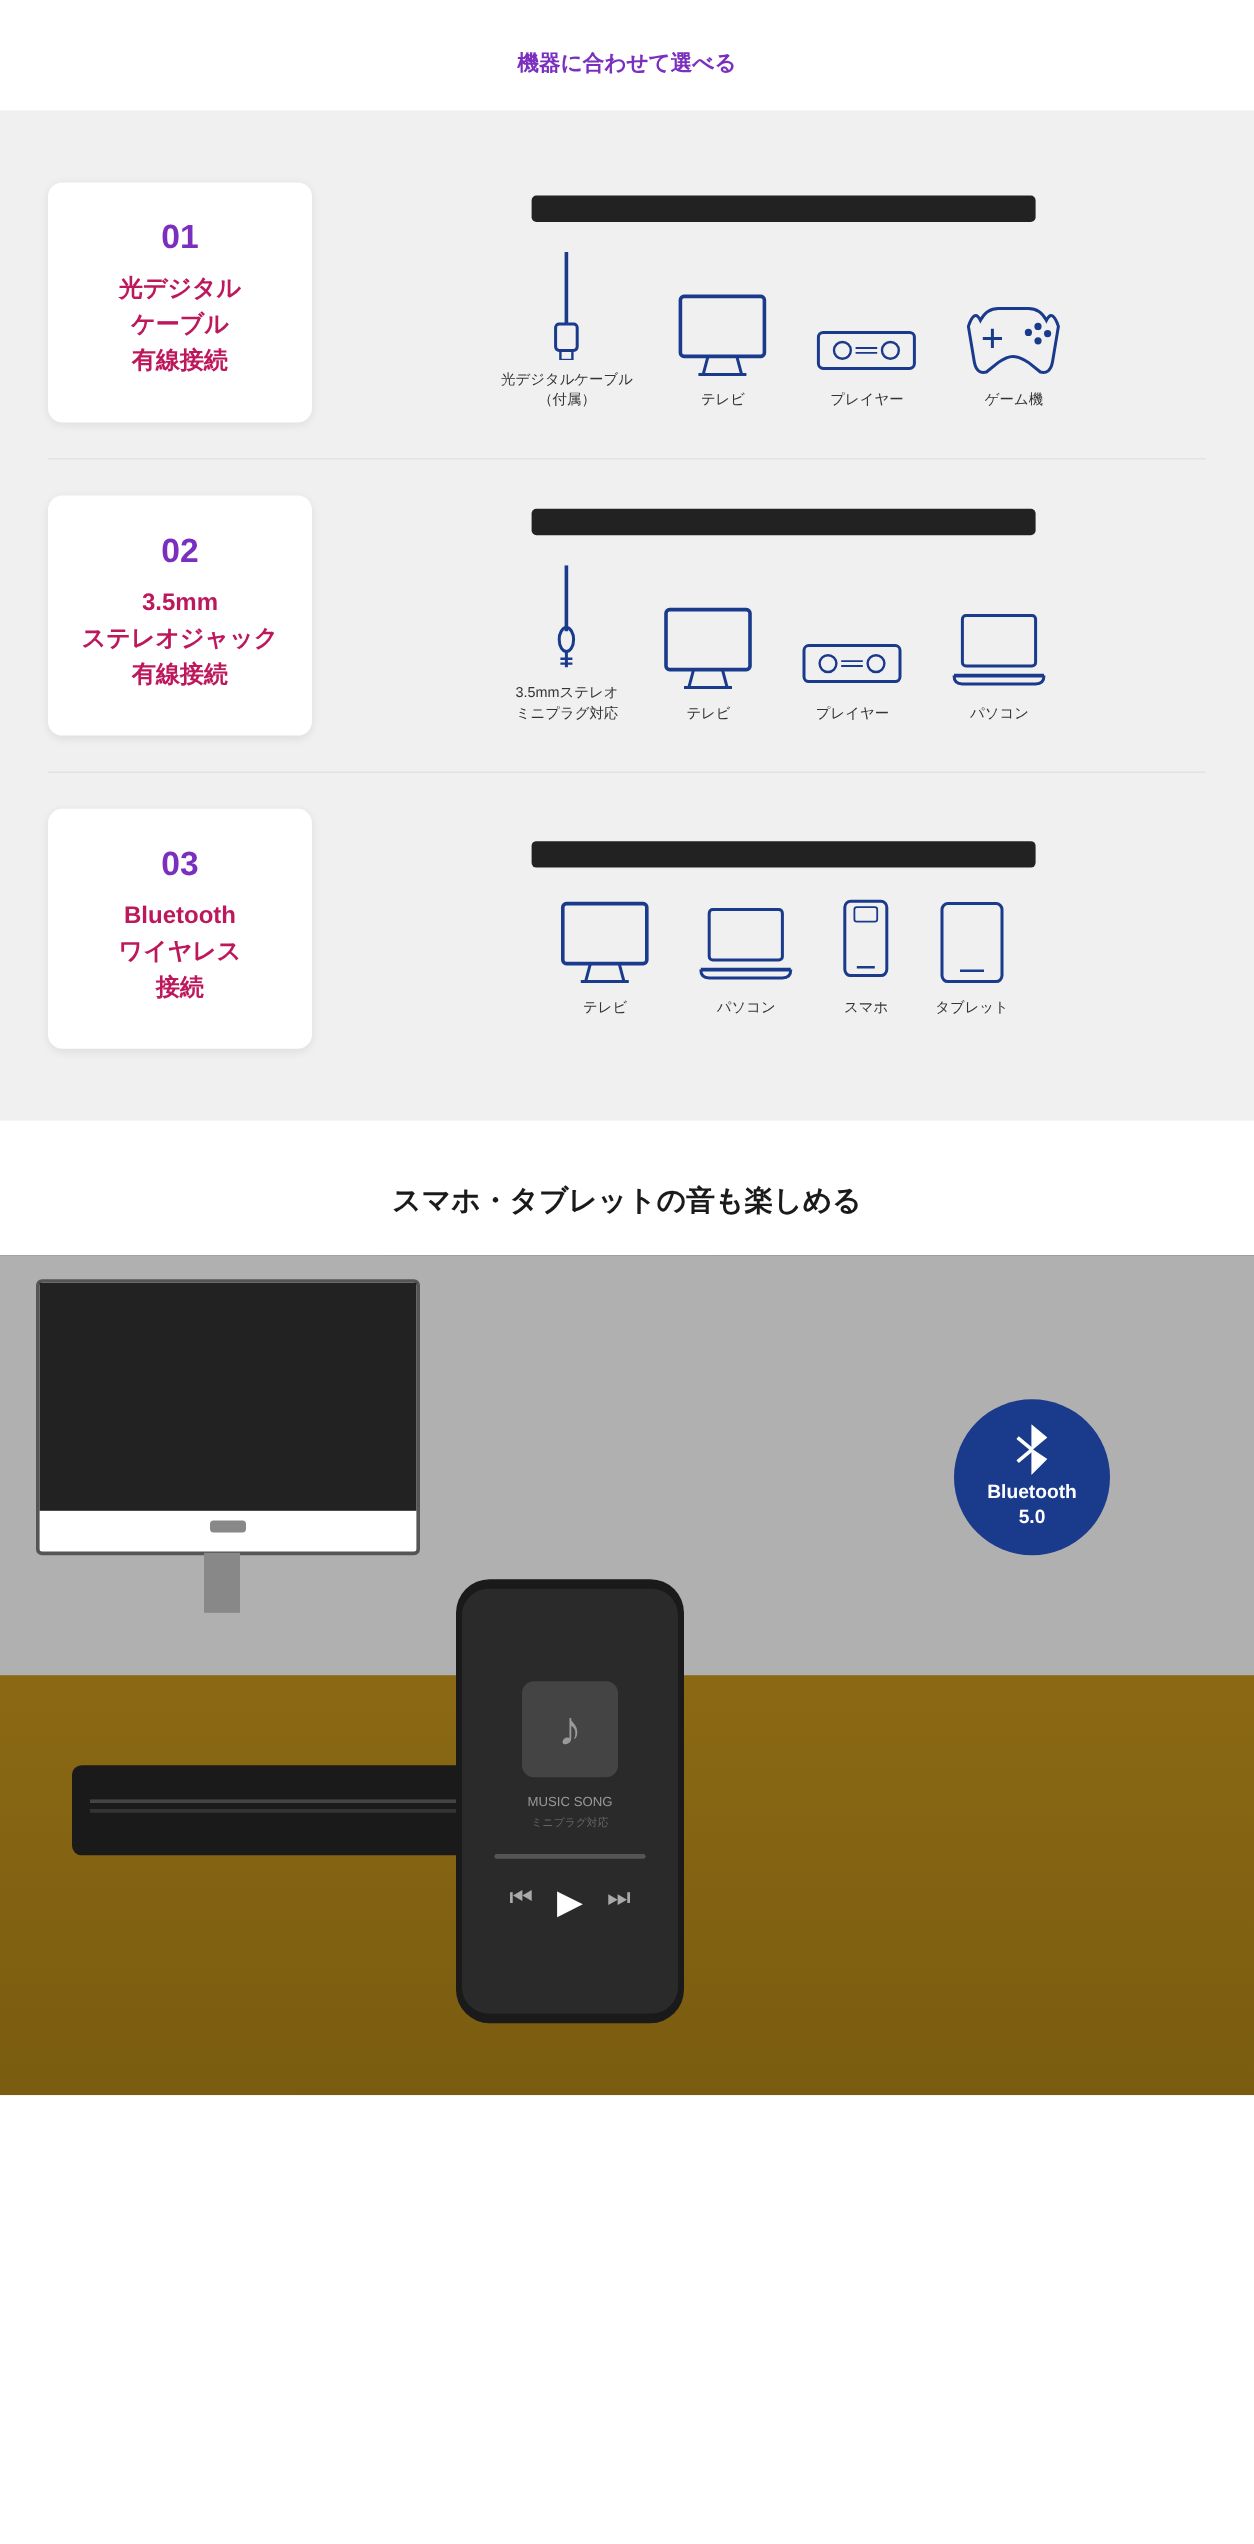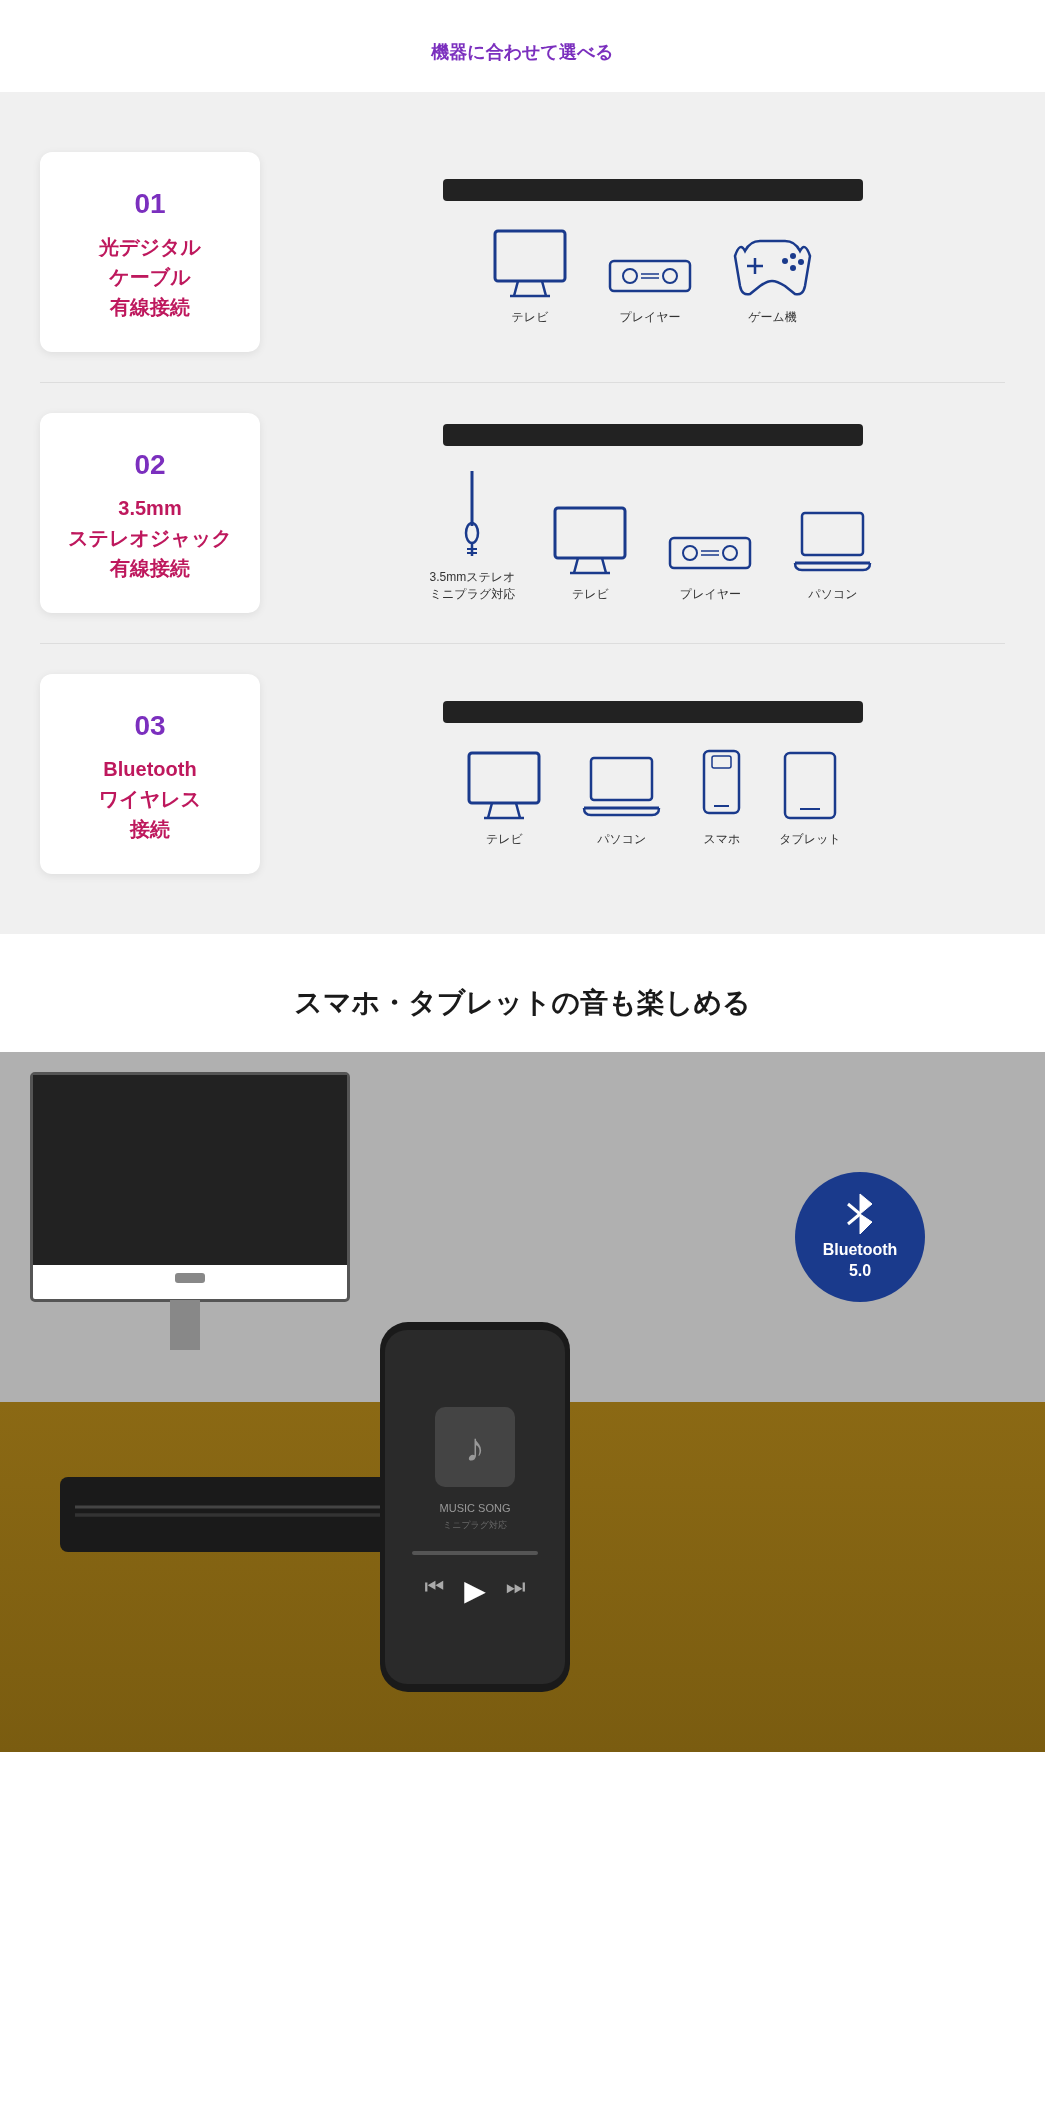--- a/index.html
+++ b/index.html
@@ -51,21 +51,21 @@
     .card {
       background: #fff;
       border-radius: 12px;
       padding: 30px 20px;
       min-width: 220px;
       width: 220px;
       min-height: 200px;
       display: flex;
       flex-direction: column;
       align-items: center;
-      justify-content: flex-end;
+      justify-content: flex-start;
       text-align: center;
       box-shadow: 0 2px 8px rgba(0,0,0,0.08);
       flex-shrink: 0;
       margin-right: 40px;
     }
     .card-number {
       color: #7B2FBE;
       font-size: 28px;
       font-weight: bold;
       margin-bottom: 12px;
@@ -139,21 +139,21 @@
       justify-content: center;
     }
 
     
     .promo-section {
       background: #fff;
       padding: 50px 40px 0;
       text-align: center;
     }
     .promo-title {
-      font-size: 28px;
+      font-size: 24px;
       font-weight: bold;
       color: #1a1a1a;
       margin-bottom: 30px;
     }
 
     
     .photo-section {
       width: 1045px;
       height: 700px;
       background: linear-gradient(160deg, #8B7355 0%, #6B5A42 30%, #5a4a35 60%, #4a3a28 100%);
@@ -273,20 +273,28 @@
 
   <div class="connection-row">
     <div class="card">
       <div class="card-number">01</div>
       <div class="card-title">光デジタル<br>ケーブル<br>有線接続</div>
     </div>
     <div class="diagram-area">
       <div class="soundbar"></div>
       <div class="icons-row">
 
+        <div class="icon-item">
+          <svg width="55" height="90" viewBox="0 0 55 90">
+            <line x1="27" y1="0" x2="27" y2="60" stroke="#1a3a8c" stroke-width="3"></line>
+            <rect x="18" y="60" width="18" height="22" rx="3" fill="none" stroke="#1a3a8c" stroke-width="2.5"></rect>
+            <rect x="22" y="82" width="10" height="8" fill="none" stroke="#1a3a8c" stroke-width="2"></rect>
+          </svg>
+          <div class="icon-label">光デジタルケーブル<br>（付属）</div>
+        </div>
 
         <div class="icon-item">
           <svg width="80" height="75" viewBox="0 0 80 75">
             <rect x="5" y="5" width="70" height="50" rx="3" fill="none" stroke="#1a3a8c" stroke-width="3"></rect>
             <line x1="28" y1="55" x2="24" y2="70" stroke="#1a3a8c" stroke-width="2.5"></line>
             <line x1="52" y1="55" x2="56" y2="70" stroke="#1a3a8c" stroke-width="2.5"></line>
             <line x1="20" y1="70" x2="60" y2="70" stroke="#1a3a8c" stroke-width="2.5"></line>
           </svg>
           <div class="icon-label">テレビ</div>
         </div>

